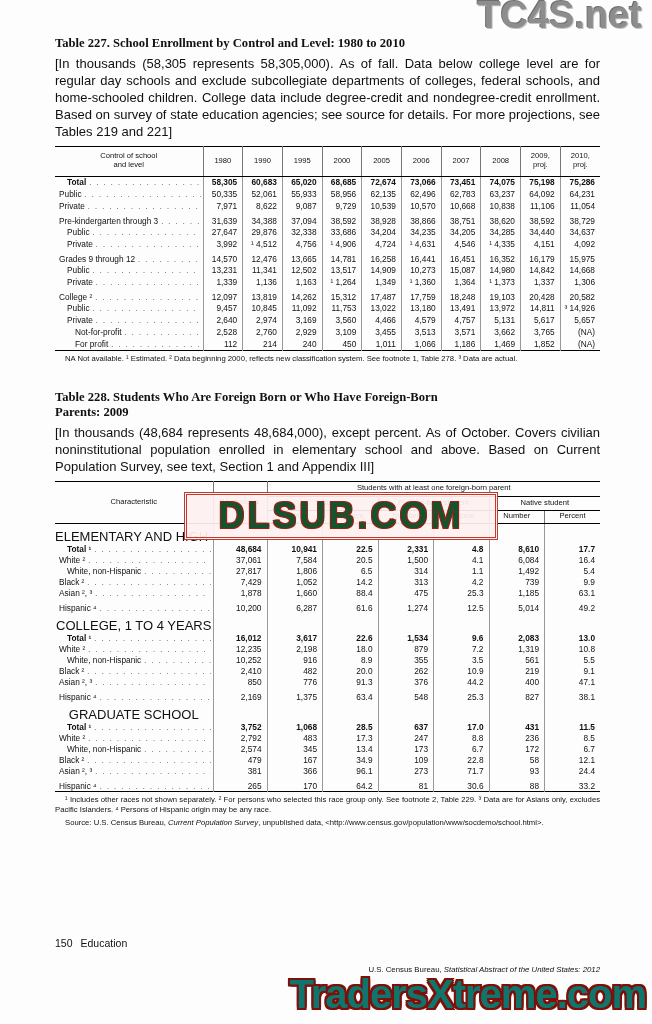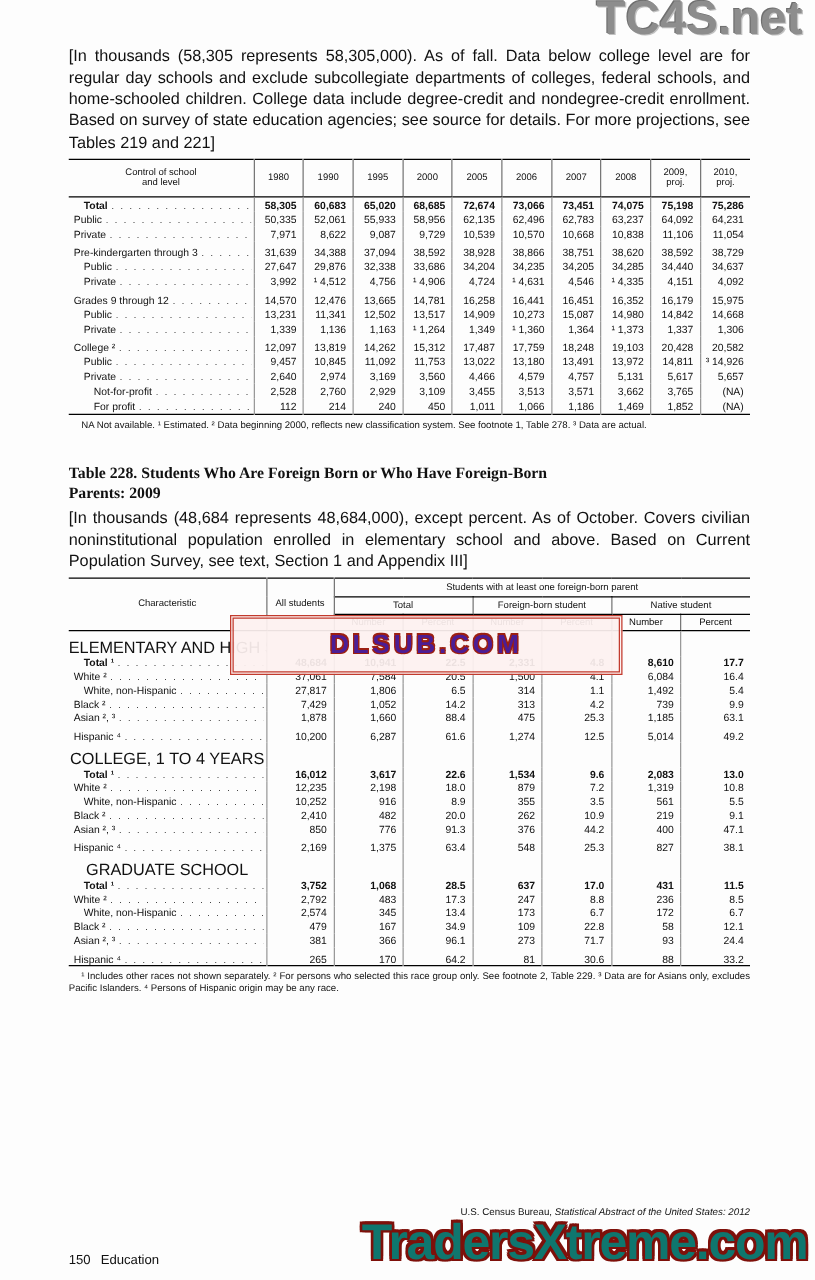--- a/index.html
+++ b/index.html
@@ -32,42 +32,43 @@
   tr.sect>td{height:14px;}
   .sectlbl{text-align:center;font-size:13px;padding-top:5px;white-space:nowrap;overflow:hidden;}
   .t228 .span6{height:15px;border-left:1px solid #777;}
   .t228 .grp{height:14px;}
   .t228 .grp+.grp{border-left:1px solid #777;}
   .t228 .sub{height:13px;}
   .t228 .sub+.sub{border-left:1px solid #777;}
   .t228 .allstud{border-left:1px solid #777;border-right:1px solid #777;}
   .fn{font-size:7.7px;line-height:1.32;margin:3px 0 0;text-indent:10px;text-align:justify;}
   .fn em{font-style:italic;}
-  .footer-left{position:absolute;left:55px;top:1002px;font-size:10.5px;}
+  .footer-left{position:absolute;left:55px;top:937px;font-size:10.5px;}
   .footer-left .fsec{margin-left:8px;}
   .footer-credit{position:absolute;right:52px;top:965px;font-size:7.8px;white-space:nowrap;}
   .wm-top{position:absolute;top:-6px;right:10px;font-size:38px;font-weight:bold;color:#8d8d8d;
           text-shadow:1px 1px 0 #c2c2c2,-1px -1px 0 #6f6f6f;z-index:4;}
   .wm-mid{position:absolute;left:184px;top:492px;width:314px;height:48px;border:3px double #c23b2e;
           background:rgba(253,241,240,.93);display:flex;align-items:center;justify-content:center;z-index:5;}
-  .wm-mid span{font-size:21px;font-weight:bold;letter-spacing:3px;color:#4c1d95;
+  .wm-mid span{font-size:36px;font-weight:bold;letter-spacing:3px;color:#14532d;
           text-shadow:-1px -1px 0 #9c1f12,1px -1px 0 #9c1f12,-1px 1px 0 #9c1f12,1px 1px 0 #9c1f12;}
   .wm-bottom{position:absolute;right:6px;top:972px;font-size:40px;font-weight:bold;letter-spacing:-1px;
           color:#0f766e;z-index:6;
           text-shadow:-2px -2px 0 #7e100a,2px -2px 0 #7e100a,-2px 2px 0 #7e100a,2px 2px 0 #7e100a,
                       0 -2px 0 #7e100a,0 2px 0 #7e100a,-2px 0 0 #7e100a,2px 0 0 #7e100a;}
 </style>
 </head>
 <body>
 
 <div class="page">
 
   <div class="wm-top">TC4S.net</div>
 
   <div class="content">
+    <h1 class="ttl">Table 227. School Enrollment by Control and Level: 1980 to 2010</h1>
     <p class="intro">[In thousands (58,305 represents 58,305,000). As of fall. Data below college level are for regular day schools and exclude subcollegiate departments of colleges, federal schools, and home-schooled children. College data include degree-credit and nondegree-credit enrollment. Based on survey of state education agencies; see source for details. For more projections, see Tables 219 and 221]</p>
     <table class="t227">
         <colgroup>
           <col style="width: 148px;">
           <col>
           <col>
           <col>
           <col>
           <col>
           <col>
@@ -682,20 +683,21 @@
             <td class="num">170</td>
             <td class="num">64.2</td>
             <td class="num">81</td>
             <td class="num">30.6</td>
             <td class="num">88</td>
             <td class="num">33.2</td>
           </tr>
         </tbody>
     </table>
     <p class="fn">¹ Includes other races not shown separately. ² For persons who selected this race group only. See footnote 2, Table 229. ³ Data are for Asians only, excludes Pacific Islanders. ⁴ Persons of Hispanic origin may be any race.</p>
+    <p class="fn"><span>Source: U.S. Census Bureau, </span><em>Current Population Survey</em><span>, unpublished data, &lt;http://www.census.gov/population/www/socdemo/school.html&gt;.</span></p>
   </div>
 
   <div class="wm-mid">
     <span>DLSUB.COM</span>
   </div>
 
   <div class="footer-left">
     <span>150</span><span class="fsec">Education</span>
   </div>
   <div class="footer-credit"><span>U.S. Census Bureau, </span><em>Statistical Abstract of the United States: 2012</em></div>

